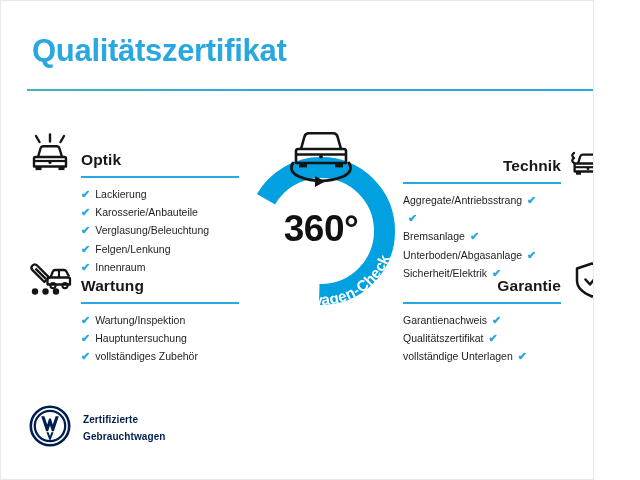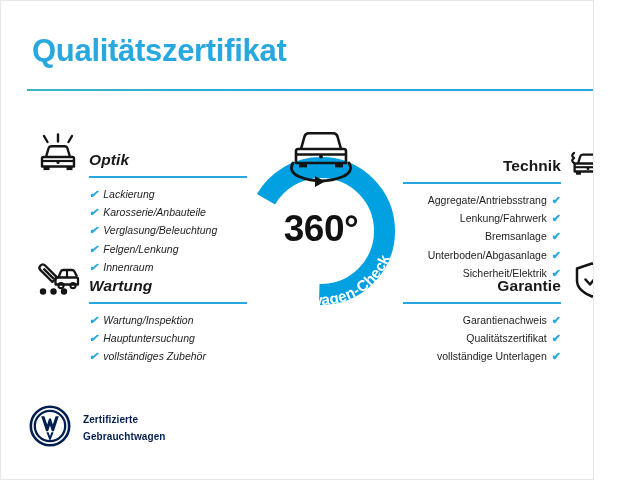--- a/index.html
+++ b/index.html
@@ -41,21 +41,21 @@
     width: 592px;
     height: 2px;
     background: linear-gradient(90deg, #3fb3c4 0%, #2ba6dd 45%, #29a8df 100%);
   }
 
   
   .col {
     position: absolute;
     width: 214px;
   }
-  .col-left  { left: 32px; font-style: italic; }
+  .col-left  { left: 24px; }
   .col-right { left: 402px; }
 
   .sec-head-row {
     position: relative;
     height: 46px;
   }
   .sec-icon {
     position: absolute;
     top: 0px;
     width: 50px;
@@ -95,21 +95,21 @@
   }
   .item {
     font-size: 10.5px;
     color: #1d1d1f;
     line-height: 18.2px;
     white-space: nowrap;
     display: flex;
     align-items: baseline;
   }
   .col-left .item { padding-left: 56px; }
-  .col-right .item { justify-content: flex-end; padding-right: 56px; }
+  .col-right .item { justify-content: flex-start; padding-right: 56px; }
 
   .chk {
     color: #29a8df;
     font-size: 11px;
     font-weight: bold;
   }
   .col-left .chk  { margin-right: 5px; }
   .col-right .chk { margin-left: 5px; }
 
   .items-left-top   { margin-top: 7px; }
@@ -247,21 +247,20 @@
       </span>
       <span class="sec-title">Technik</span>
       <span class="sec-rule"></span>
     </div>
     <ul class="items items-left-top">
       <li class="item">
           <span>Aggregate/Antriebsstrang</span>
           <span class="chk">✔</span>
         </li>
       <li class="item">
-          <span>Lenkung/Fahrwerk</span>
           <span class="chk">✔</span>
         </li>
       <li class="item">
           <span>Bremsanlage</span>
           <span class="chk">✔</span>
         </li>
       <li class="item">
           <span>Unterboden/Abgasanlage</span>
           <span class="chk">✔</span>
         </li>

